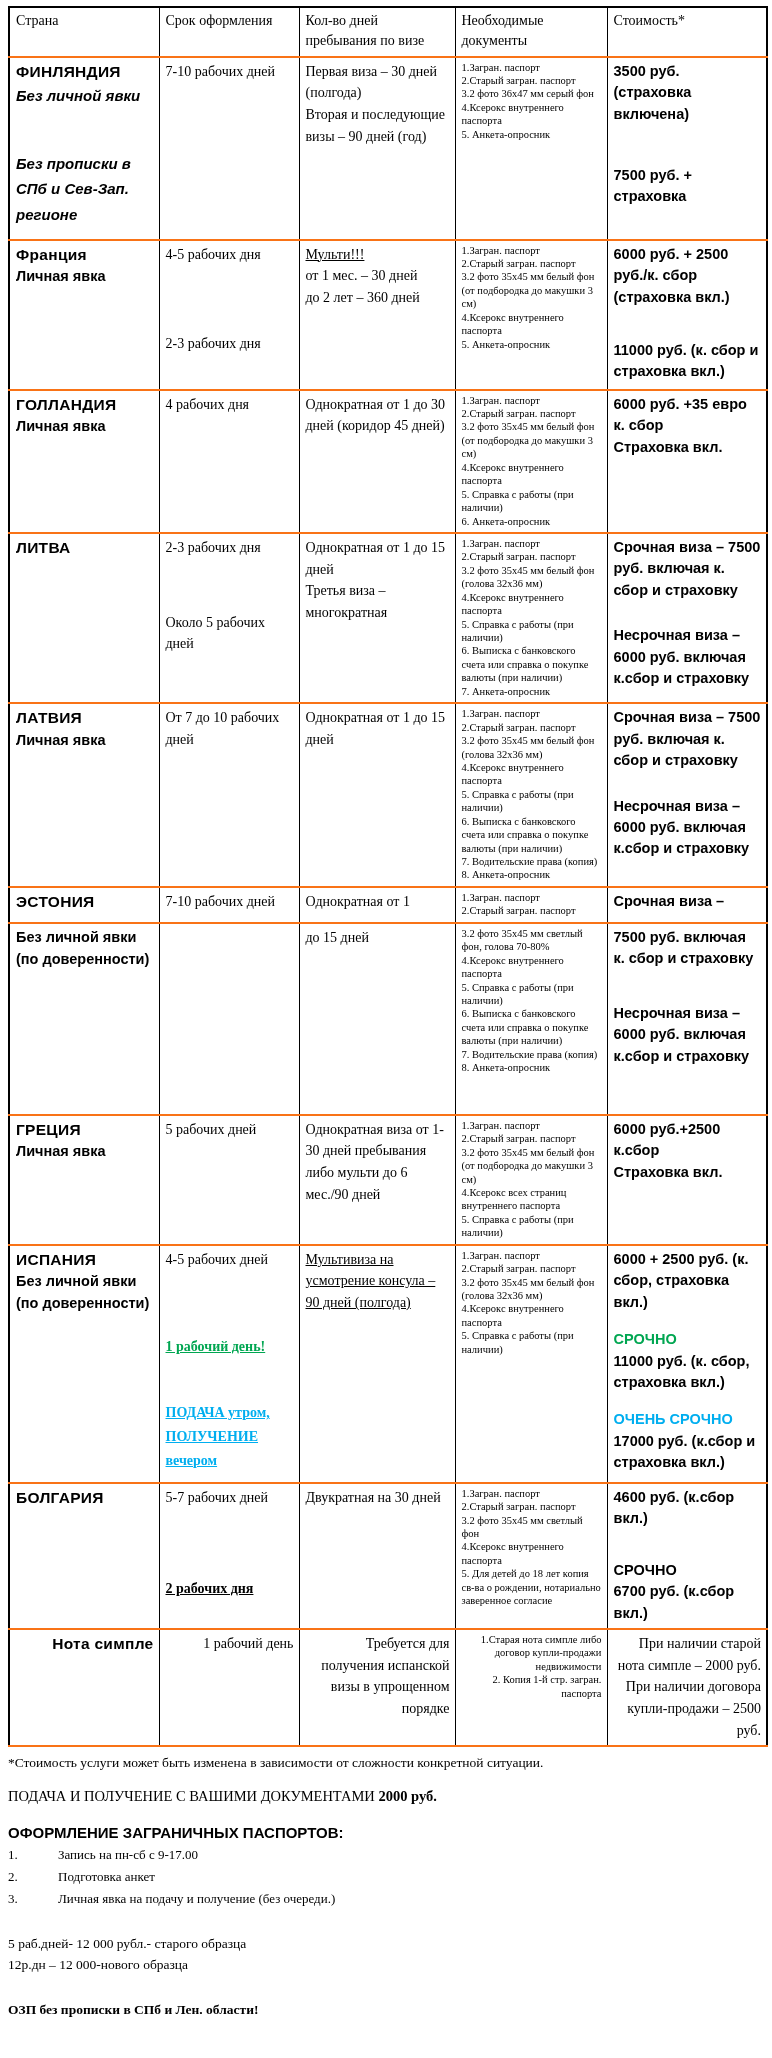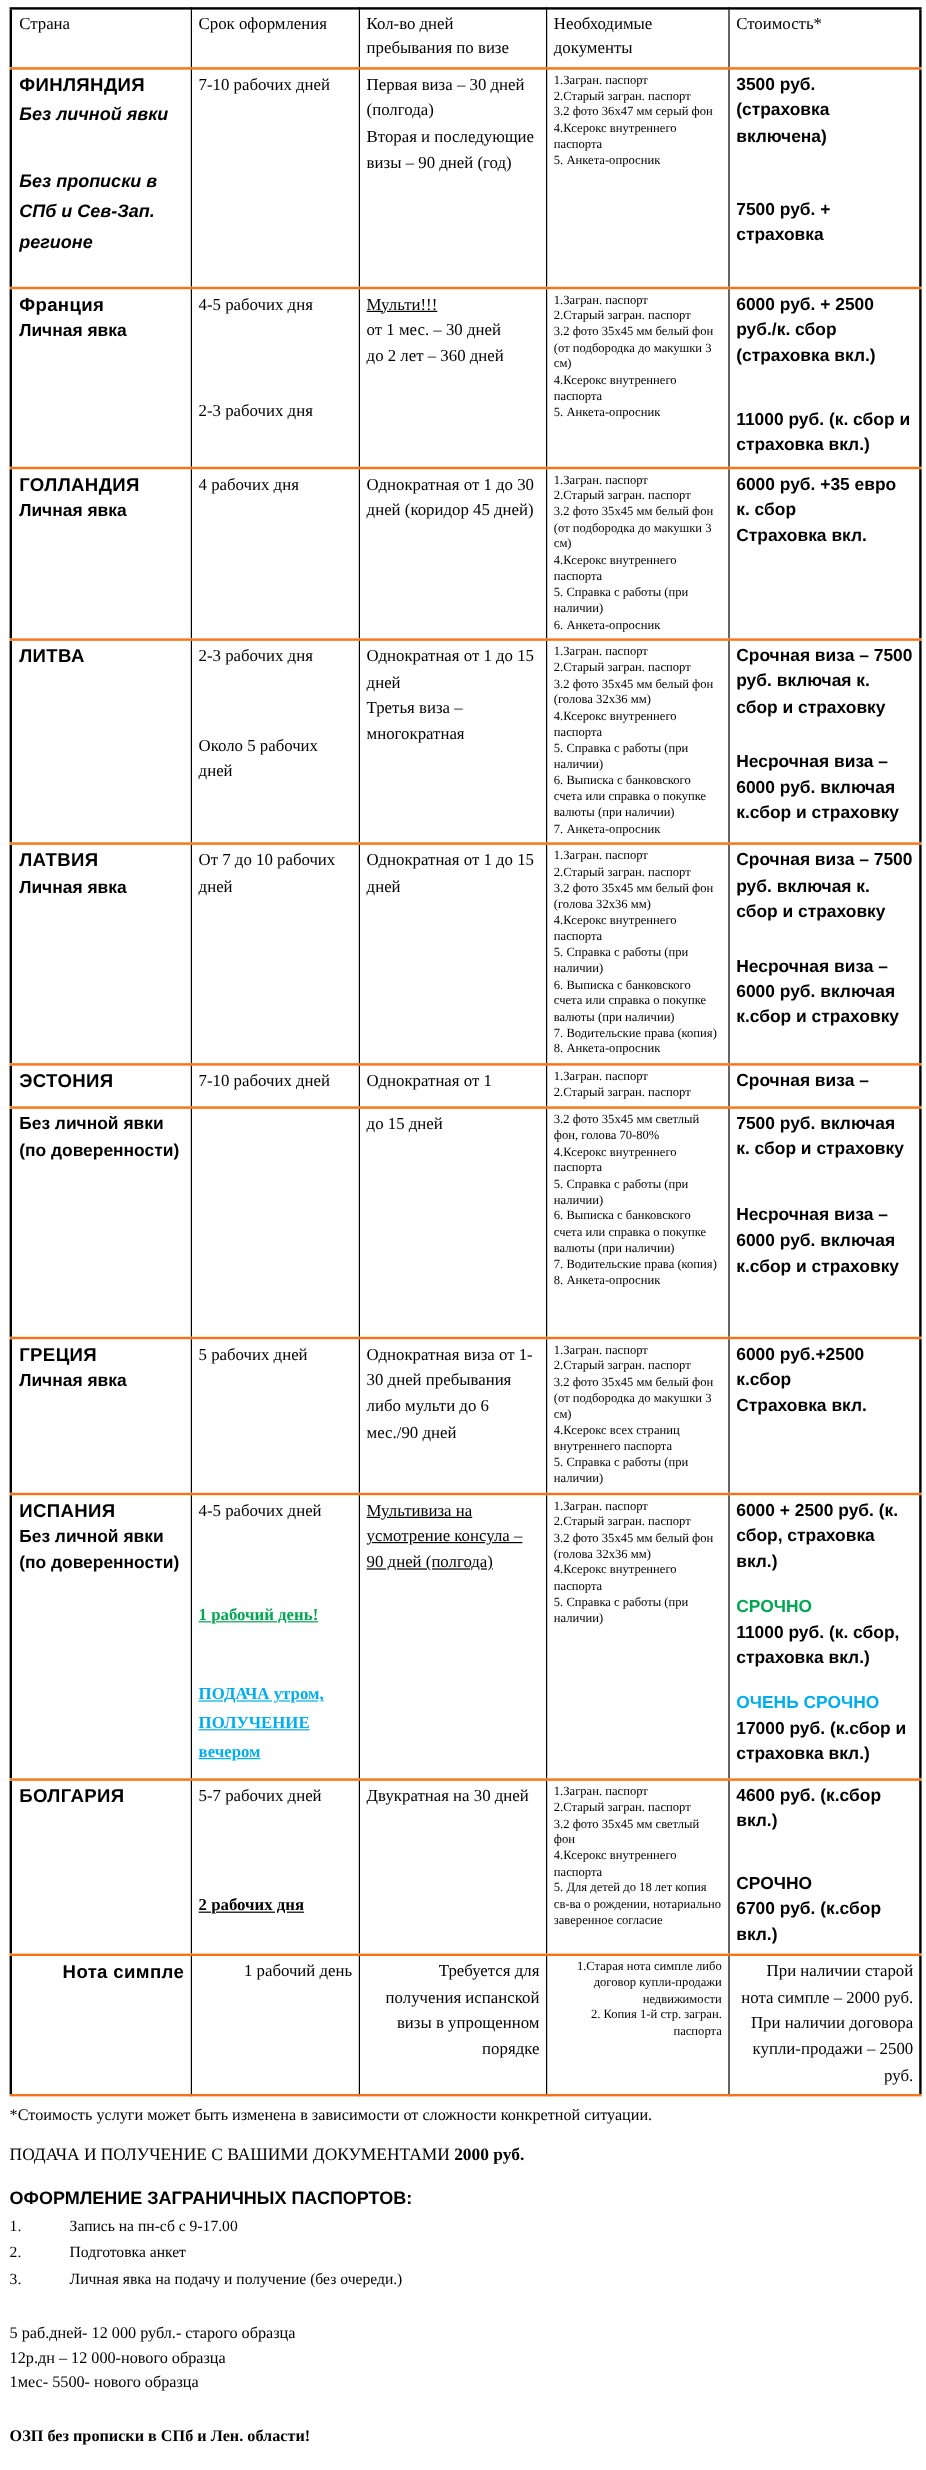--- a/index.html
+++ b/index.html
@@ -52,21 +52,21 @@
         <th>Кол-во дней пребывания по визе</th>
         <th>Необходимые документы</th>
         <th>Стоимость*</th>
       </tr>
     </thead>
     <tbody>
         <tr style="height: 183px;">
           <td>
             <div class="p co">ФИНЛЯНДИЯ</div>
             <div class="p ci">Без личной явки</div>
-            <div class="p ci" style="margin-top: 30px;">Без прописки в СПб и Сев-Зап. регионе</div>
+            <div class="p ci" style="margin-top: 42px;">Без прописки в СПб и Сев-Зап. регионе</div>
           </td>
           <td>
             <div class="p sr">7-10 рабочих дней</div>
           </td>
           <td>
             <div class="p sr">Первая виза – 30 дней (полгода)</div>
             <div class="p sr">Вторая и последующие визы – 90 дней (год)</div>
           </td>
           <td>
             <div class="p do">1.Загран. паспорт</div>
@@ -335,18 +335,17 @@
     <span>Подготовка анкет</span>
   </div>
   <div class="step">
     <span class="step-num">3.</span>
     <span>Личная явка на подачу и получение (без очереди.)</span>
   </div>
 
   <div class="prices">
     <div>5 раб.дней- 12 000 рубл.- старого образца</div>
     <div>12р.дн – 12 000-нового образца</div>
-    <div>1мес- 5500- нового образца</div>
   </div>
 
   <div class="ozp1">ОЗП без прописки в СПб и Лен. области!</div>
 
 </div>
 
 </body></html>

